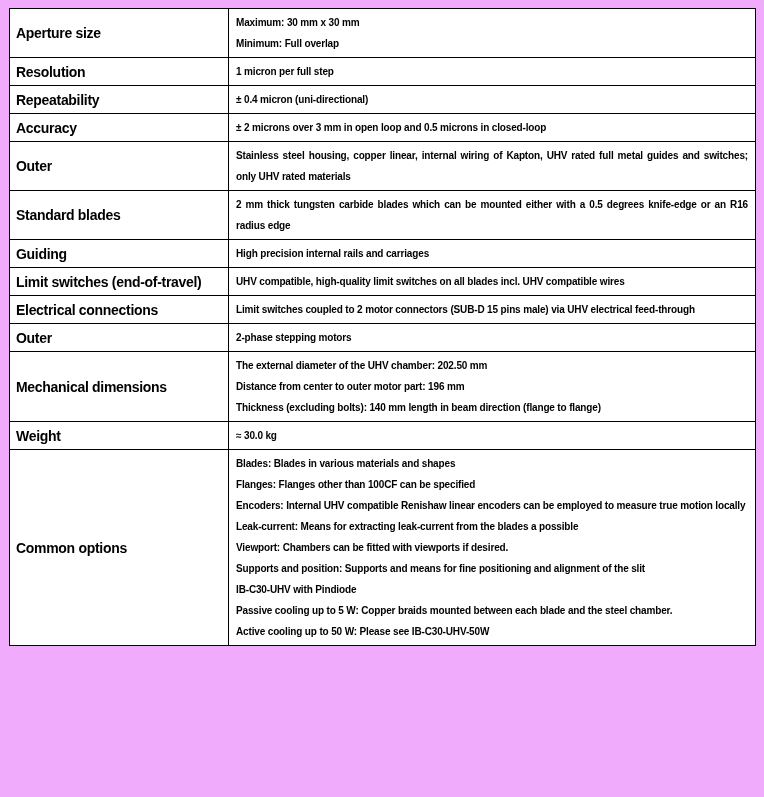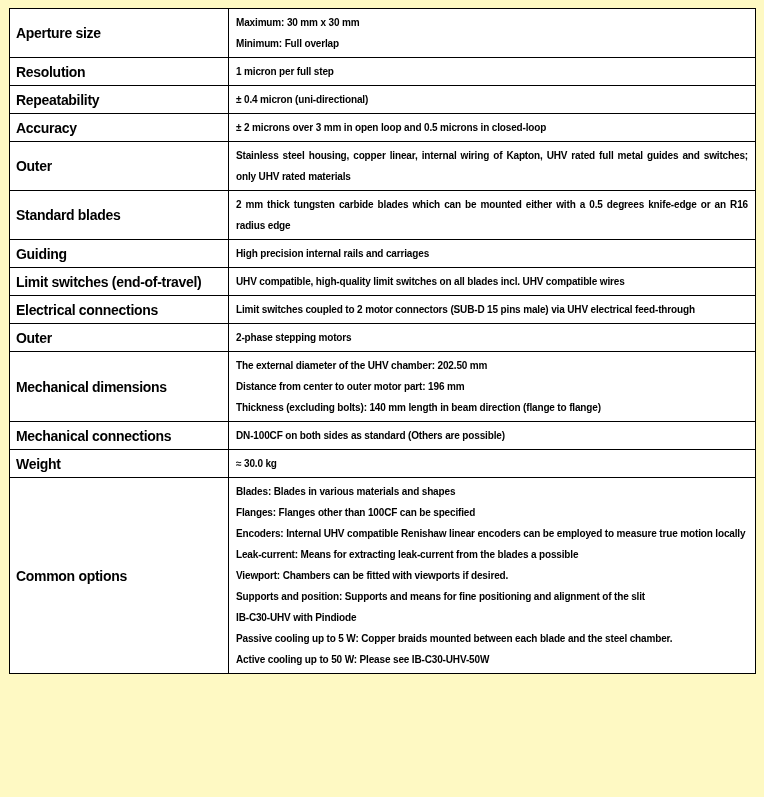--- a/index.html
+++ b/index.html
@@ -5,21 +5,21 @@
   html, body {
     margin: 0;
     padding: 0;
     background: #ffffff;
     font-family: "Liberation Sans", sans-serif;
     color: #000000;
   }
   .page {
     width: 764px;
     height: 797px;
-    background: #fef9c3;
+    background: #f0abfc;
     box-sizing: border-box;
     padding: 8px 9px;
   }
   table.spec-table {
     border-collapse: collapse;
     width: 747px;
     table-layout: fixed;
     background: #ffffff;
   }
   table.spec-table, table.spec-table td {
@@ -118,26 +118,20 @@
       </tr>
       <tr>
         <td class="label-cell">Mechanical dimensions</td>
         <td class="value-cell">
           <p>The external diameter of the UHV chamber: 202.50 mm</p>
           <p>Distance from center to outer motor part: 196 mm</p>
           <p>Thickness (excluding bolts): 140 mm length in beam direction (flange to flange)</p>
         </td>
       </tr>
       <tr>
-        <td class="label-cell">Mechanical connections</td>
-        <td class="value-cell">
-          <p>DN-100CF on both sides as standard (Others are possible)</p>
-        </td>
-      </tr>
-      <tr>
         <td class="label-cell">Weight</td>
         <td class="value-cell">
           <p>≈ 30.0 kg</p>
         </td>
       </tr>
       <tr>
         <td class="label-cell">Common options</td>
         <td class="value-cell">
           <p>Blades: Blades in various materials and shapes</p>
           <p>Flanges: Flanges other than 100CF can be specified</p>

